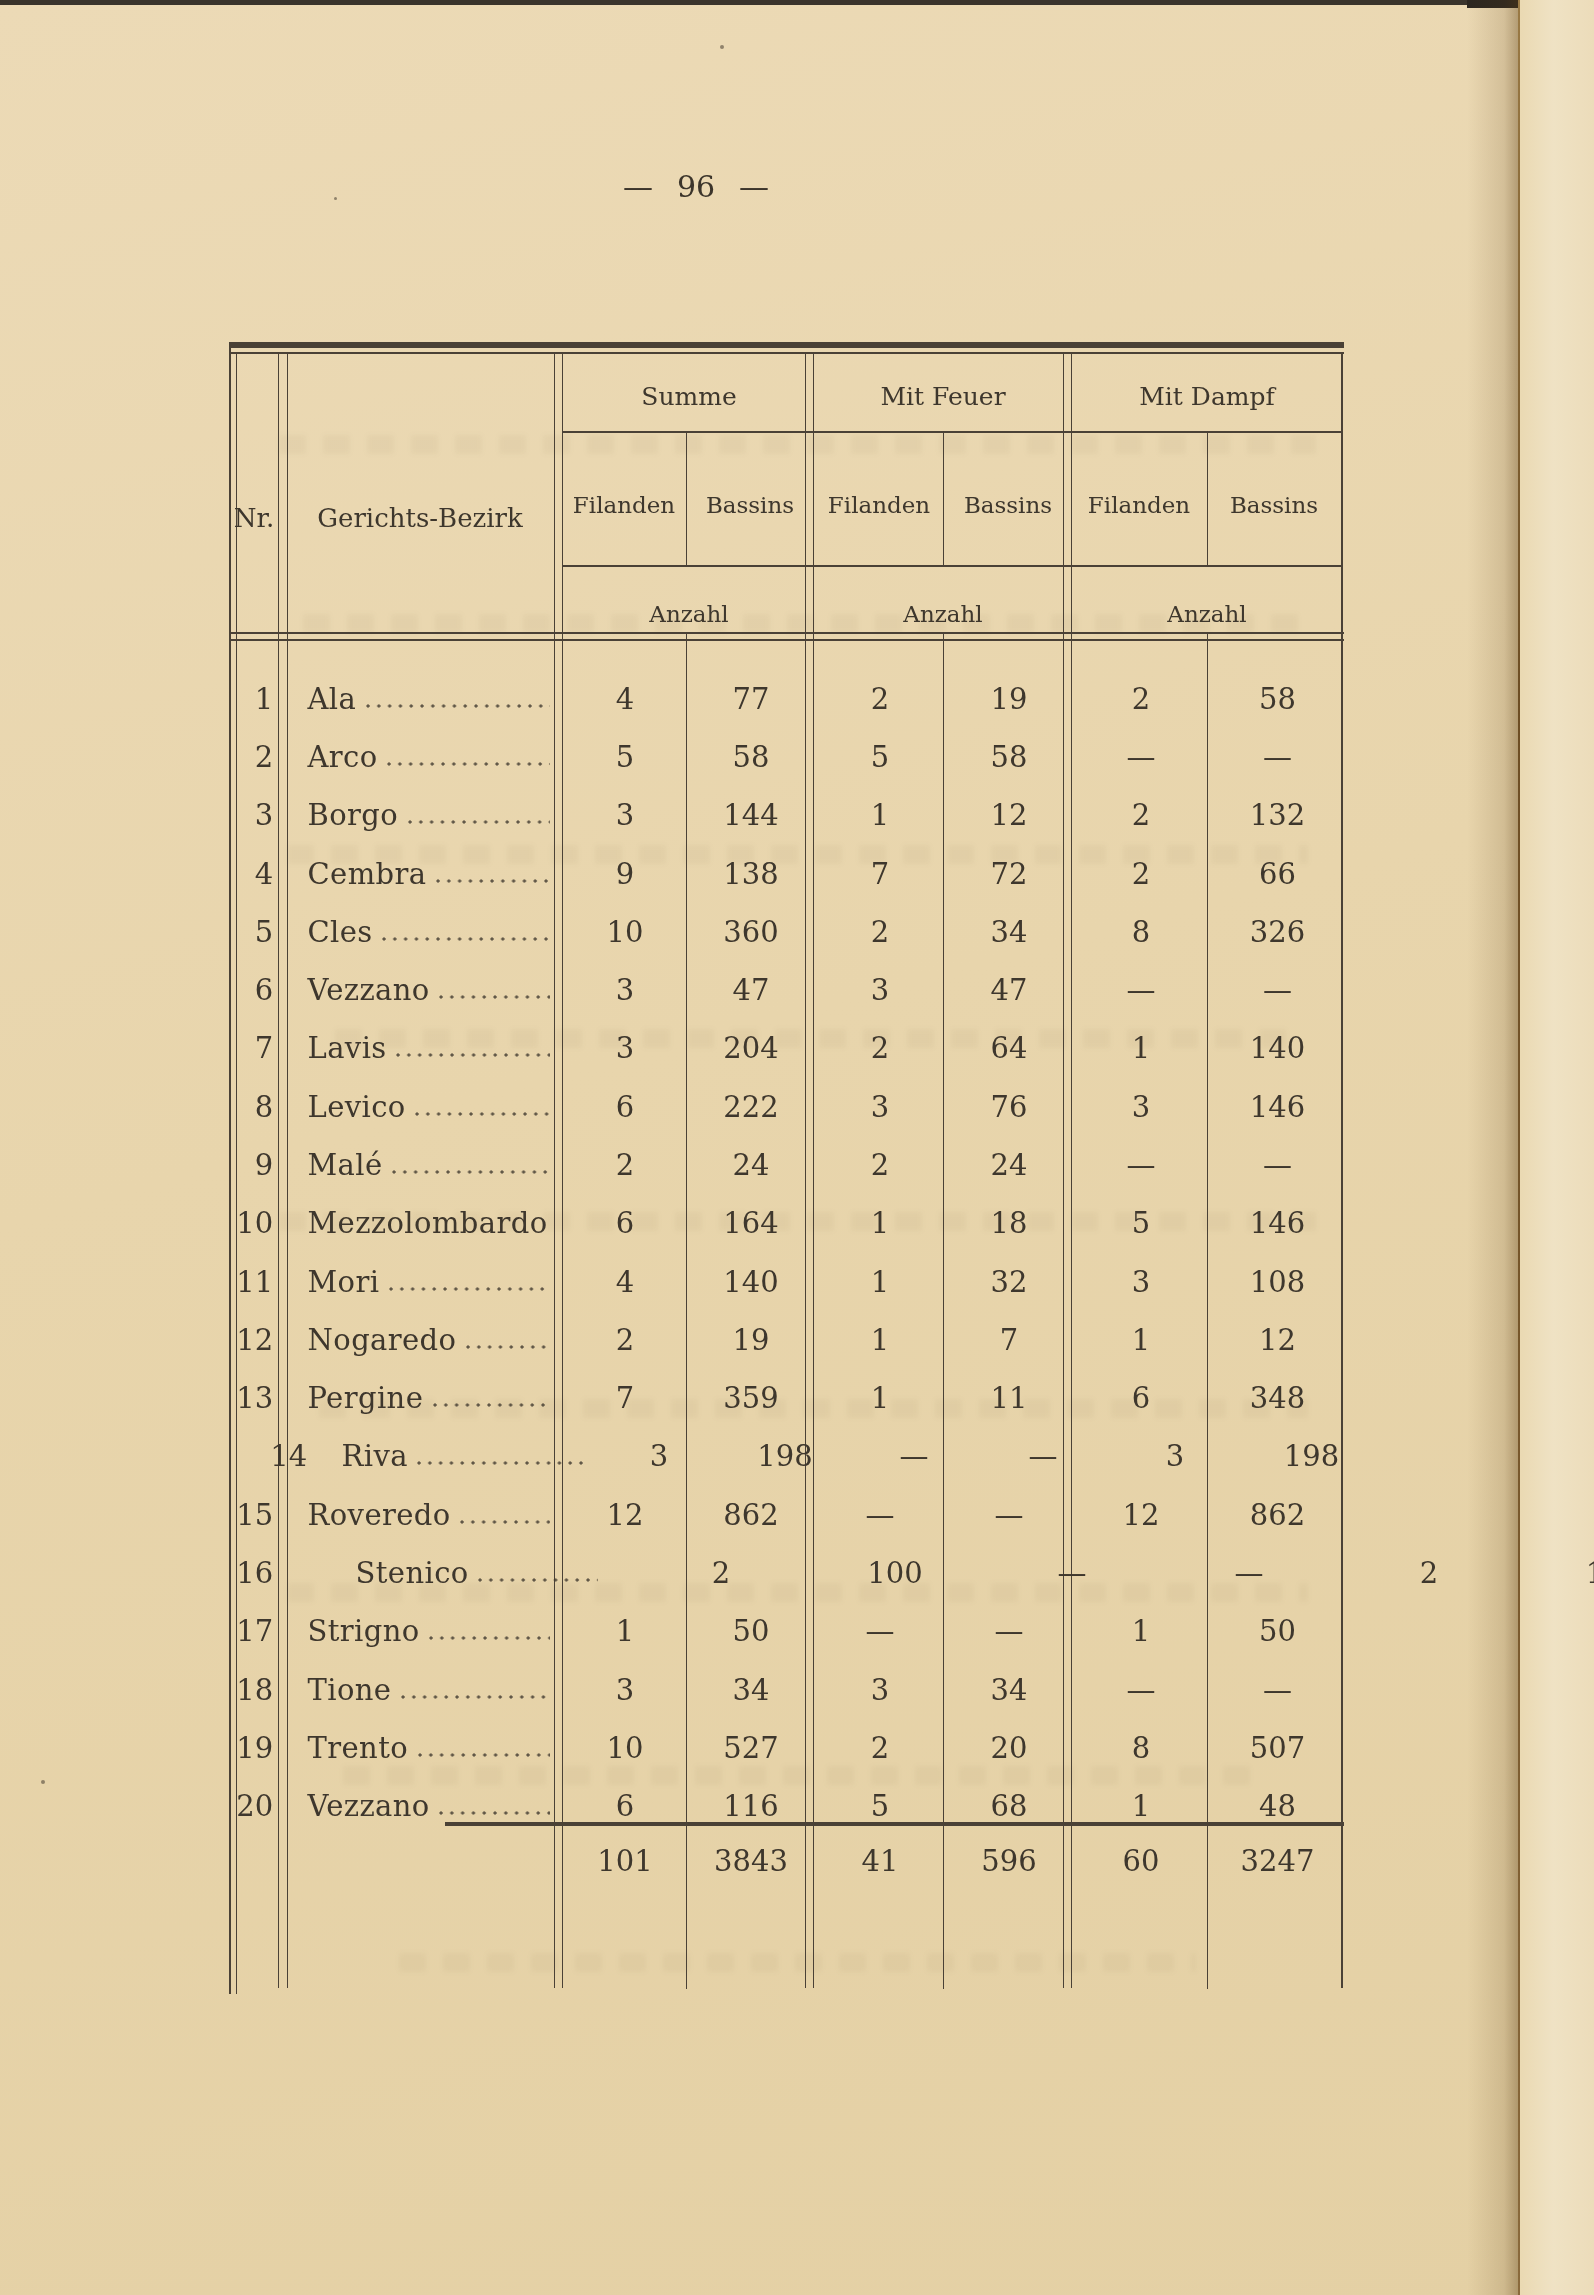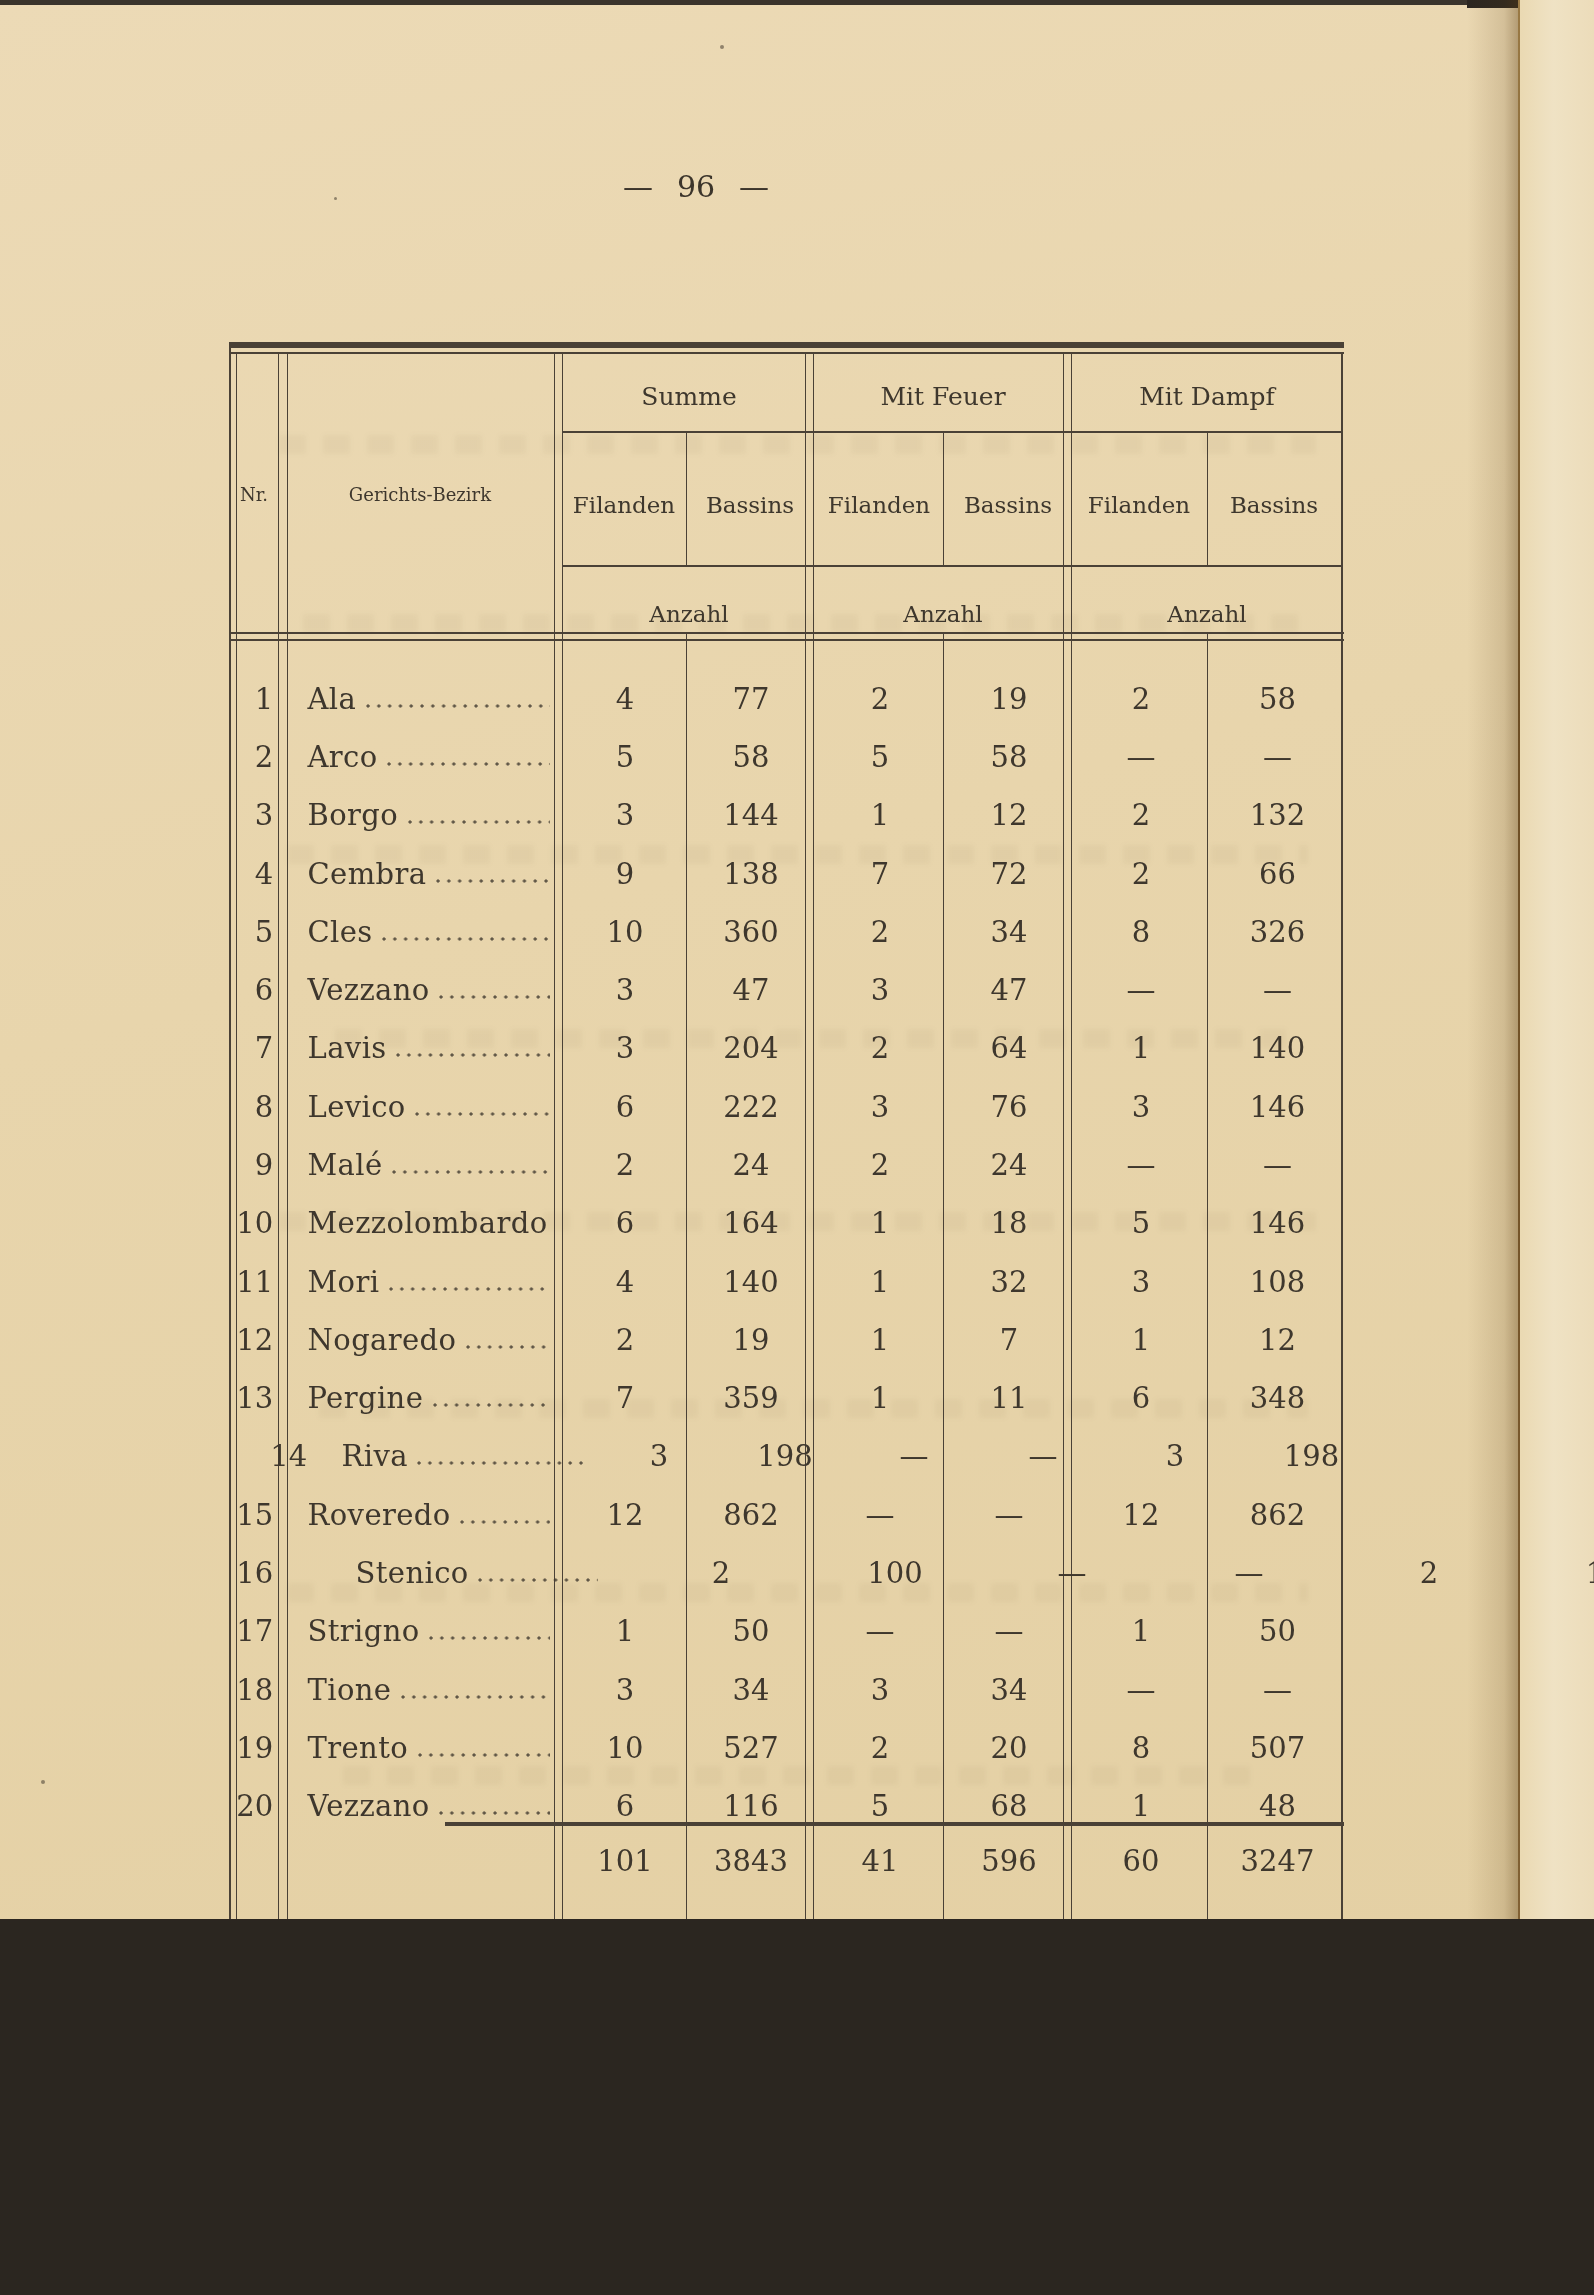--- a/index.html
+++ b/index.html
@@ -1,16 +1,16 @@
 <!DOCTYPE html>
 <html style="font-size:12.8px"><head>
 <meta charset="utf-8">
 <style>
   html,body{margin:0;padding:0;background:#2b2620;}
-  .scan{position:relative;width:1595px;height:1919px;overflow:hidden;
+  .scan{position:relative;width:1595px;height:2295px;overflow:hidden;
     background:linear-gradient(165deg,#ecdab6 0%,#e8d5ac 45%,#e4d0a4 100%);
     font-family:"DejaVu Serif","Liberation Serif",serif;color:#3e372d;}
   .rule{position:absolute;background:#4a4136;}
   .ghost{position:absolute;height:19px;filter:blur(2.4px);opacity:.55;
     background:repeating-linear-gradient(90deg, rgba(116,100,64,.10) 0 27px, rgba(116,100,64,0) 27px 44px);}
   .top-edge{position:absolute;left:0;top:0;width:1595px;height:4.8px;background:#3a342c;}
   .top-edge-right{position:absolute;left:1467px;top:0;width:128px;height:8px;background:#2b2620;}
   .seam-shadow{position:absolute;left:1467px;top:0;width:53px;height:2295px;
     background:linear-gradient(90deg, rgba(92,62,20,0) 0%, rgba(92,62,20,.16) 70%, rgba(92,62,20,.42) 100%);}
   .seam-line{position:absolute;left:1518px;top:0;width:2.4px;height:2295px;
@@ -19,21 +19,21 @@
     background:linear-gradient(90deg,#ead9b2 0%,#efe2c4 45%,#ecdcba 100%);}
   .page-number{position:absolute;left:696px;top:169px;transform:translateX(-50%);
     font-size:30px;word-spacing:14.4px;color:#3c352b;white-space:nowrap;}
   .page-title{position:absolute;left:740px;top:257px;font-size:40px;letter-spacing:1.6px;
     color:#3c352b;white-space:nowrap;}
   .tbl{position:absolute;left:229px;top:342px;width:1115px;height:1654px;}
   .hcell{position:absolute;transform:translate(-50%,-50%);white-space:nowrap;color:#3e372d;}
   .h-group{font-size:25px;}
   .h-sub{font-size:23px;}
   .h-anzahl{font-size:23px;margin-top:12px;}
-  .h-main{font-size:18px;}
+  .h-main{font-size:26px;margin-top:24px;}
   .row{position:absolute;left:0;width:1115px;height:58px;display:grid;
     grid-template-columns:49px 285px 124px 128px 130px 128px 136px 137px;
     align-items:center;font-size:29px;}
   .c-nr{text-align:right;padding-right:4.8px;}
   .c-name{display:flex;align-items:center;padding-left:29.5px;overflow:hidden;}
   .c-name .nm{white-space:nowrap;letter-spacing:0.4px;}
   .leader{flex:1;height:4px;margin-left:9.6px;margin-right:12.8px;margin-top:14.4px;
     background-image:radial-gradient(circle at 2px 2px, rgba(62,55,45,.8) 1.4px, rgba(62,55,45,0) 1.8px);
     background-size:10.8px 4px;background-repeat:repeat-x;}
   .c-val{text-align:center;}

